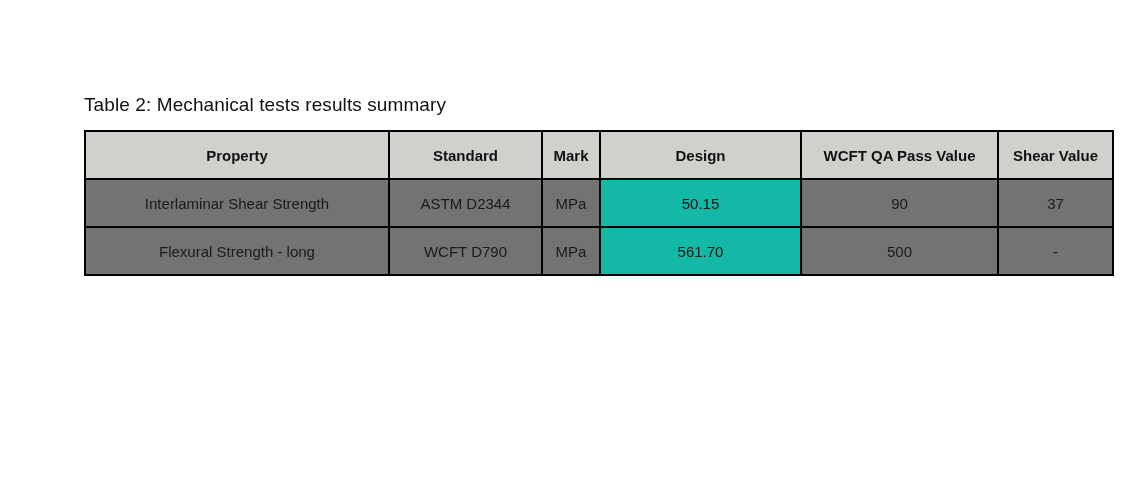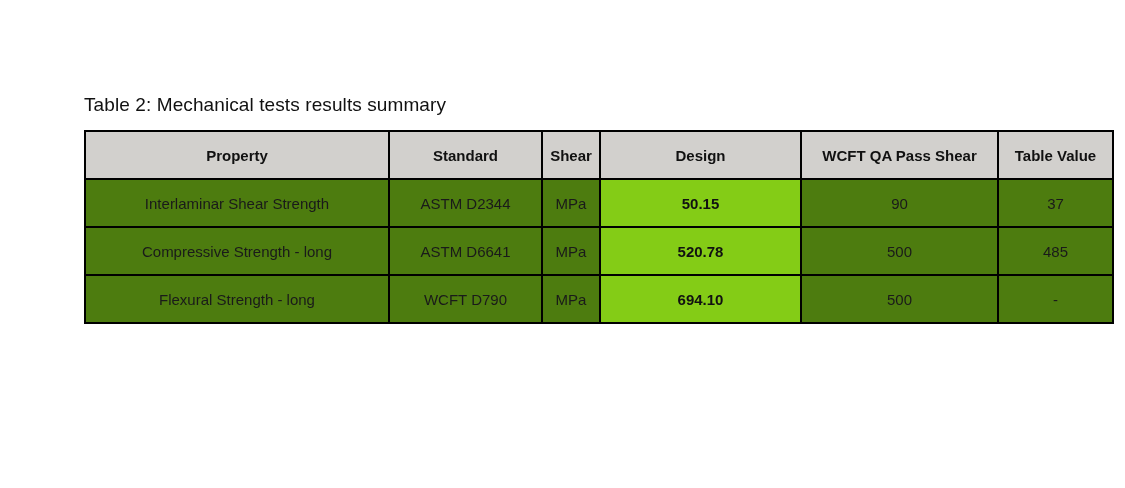--- a/index.html
+++ b/index.html
@@ -44,27 +44,27 @@
     padding: 0 6px;
     overflow: hidden;
     white-space: nowrap;
   }
   table.results-table th {
     background: #d2d0cd;
     font-weight: 700;
     color: #111111;
   }
   table.results-table td {
-    background: #4d7c0f;
+    background: #737373;
     font-weight: 400;
     color: #1a1a1a;
   }
   table.results-table td.result-pass {
-    background: #84cc16;
-    font-weight: 700;
+    background: #14b8a6;
+    font-weight: 400;
     color: #111111;
   }
   col.c-property { width: 304px; }
   col.c-standard { width: 153px; }
   col.c-unit     { width: 58px;  }
   col.c-results  { width: 201px; }
   col.c-passmark { width: 197px; }
   col.c-design   { width: 115px; }
 </style>
 </head>
@@ -80,47 +80,39 @@
       <col class="c-standard">
       <col class="c-unit">
       <col class="c-results">
       <col class="c-passmark">
       <col class="c-design">
     </colgroup>
     <thead>
       <tr>
         <th>Property</th>
         <th>Standard</th>
-        <th>Shear</th>
+        <th>Mark</th>
         <th>Design</th>
-        <th>WCFT QA Pass Shear</th>
-        <th>Table Value</th>
+        <th>WCFT QA Pass Value</th>
+        <th>Shear Value</th>
       </tr>
     </thead>
     <tbody>
       <tr>
         <td>Interlaminar Shear Strength</td>
         <td>ASTM D2344</td>
         <td>MPa</td>
         <td class="result-pass">50.15</td>
         <td>90</td>
         <td>37</td>
       </tr>
       <tr>
-        <td>Compressive Strength - long</td>
-        <td>ASTM D6641</td>
-        <td>MPa</td>
-        <td class="result-pass">520.78</td>
-        <td>500</td>
-        <td>485</td>
-      </tr>
-      <tr>
         <td>Flexural Strength - long</td>
         <td>WCFT D790</td>
         <td>MPa</td>
-        <td class="result-pass">694.10</td>
+        <td class="result-pass">561.70</td>
         <td>500</td>
         <td>-</td>
       </tr>
     </tbody>
   </table>
 
 </div>
 
 </body></html>

